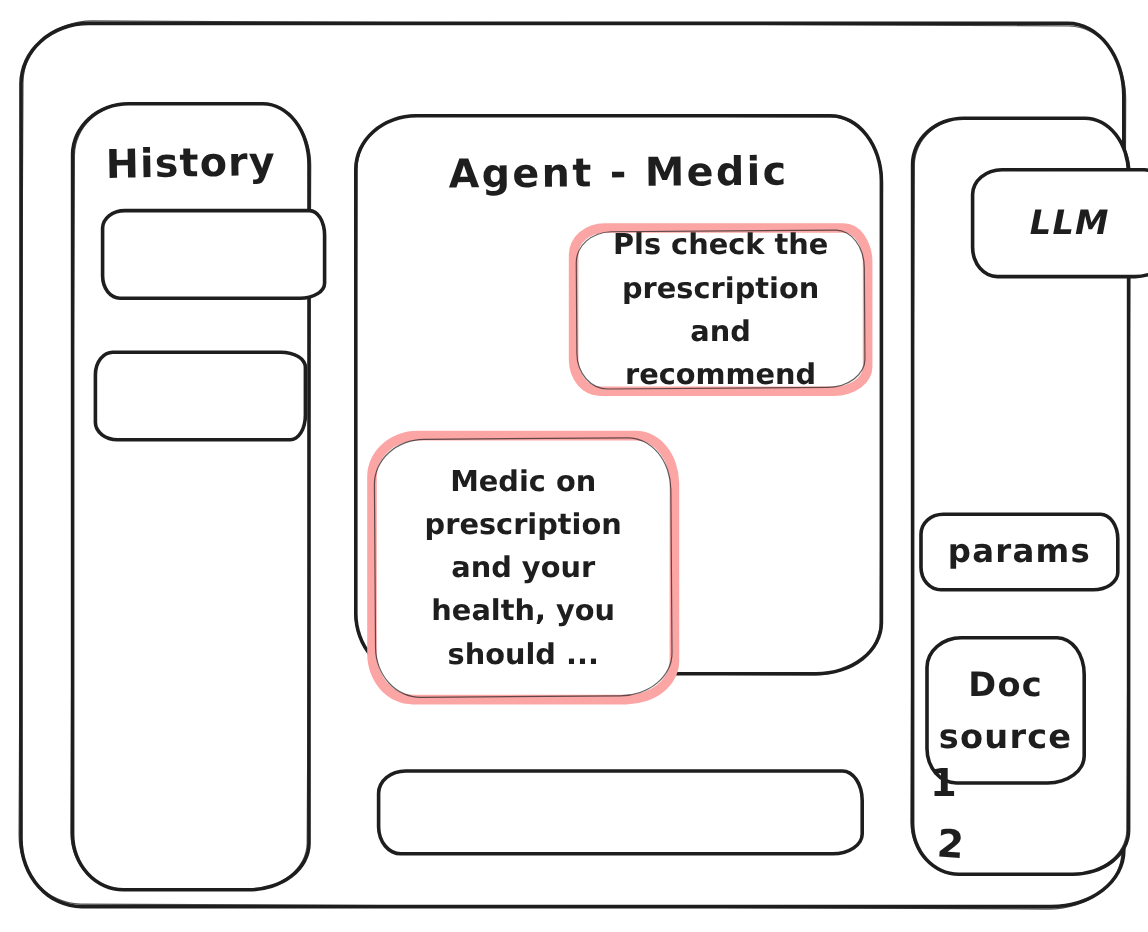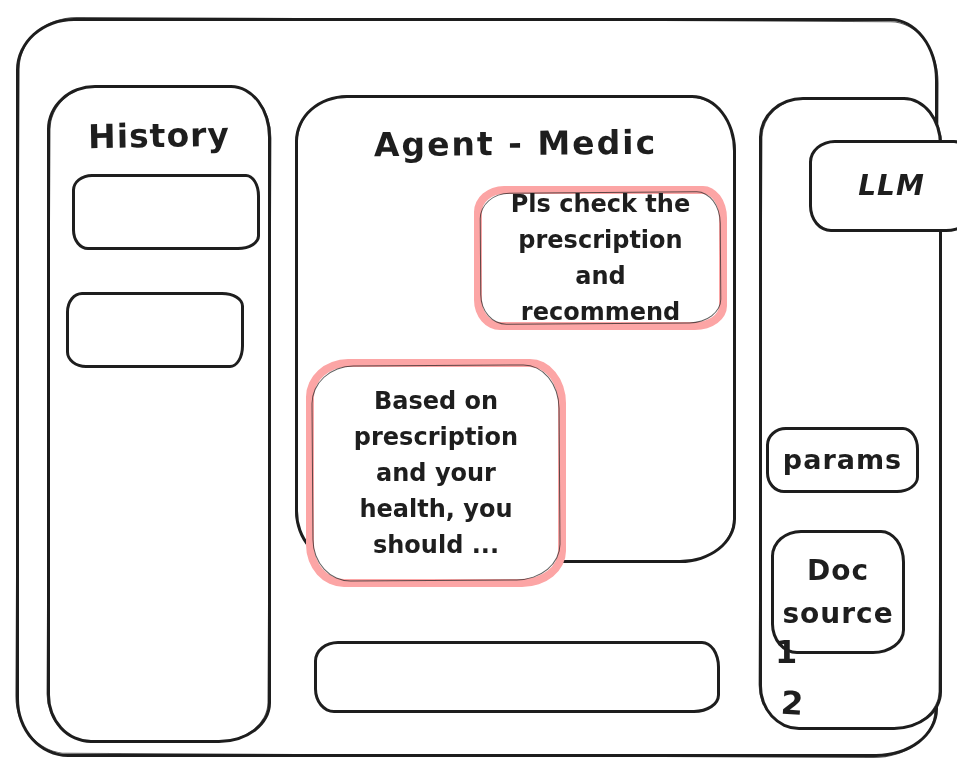--- a/index.html
+++ b/index.html
@@ -35,22 +35,22 @@
   
   .app-frame {
     left: 16px; top: 18px;
     width: 922px; height: 739px;
     border-width: 3.5px;
     border-radius: 58px 48px 62px 52px / 52px 62px 48px 58px;
   }
 
   
   .history-panel {
-    left: 28px; top: 64px;
-    width: 224px; height: 658px;
+    left: 40px; top: 64px;
+    width: 200px; height: 658px;
     border-radius: 48px 40px 52px 44px / 44px 52px 40px 48px;
   }
   .history-title {
     position: absolute;
     top: 28px; left: 0; right: 0;
     text-align: center;
     font-size: 33px;
     letter-spacing: 1px;
     transform: rotate(-1deg);
   }
@@ -159,21 +159,21 @@
     font-style: italic;
     margin-left: 35px;
   }
   .ocr-button {
     left: 12px; top: 152px;
     width: 166px; height: 93px;
     border-radius: 22px 28px 20px 26px / 26px 20px 28px 22px;
   }
   .params-button {
     left: 4px; top: 327px;
-    width: 153px; height: 66px;
+    width: 167px; height: 66px;
     border-radius: 20px 16px 22px 18px / 18px 22px 16px 20px;
     font-size: 27px;
   }
   .doc-source-button {
     left: 9px; top: 430px;
     width: 134px; height: 124px;
     border-radius: 30px 24px 32px 26px / 26px 32px 24px 30px;
     padding: 4px 14px;
   }
   .doc-source-item {
@@ -197,21 +197,21 @@
       <div class="history-item item-0"></div>
       <div class="history-item item-1"></div>
     </div>
 
     <div class="sketch chat-panel">
       <div class="chat-title">Agent - Medic</div>
       <div class="bubble user-bubble">
         <span>Pls check the prescription and recommend</span>
       </div>
       <div class="bubble agent-bubble">
-        <span>Based on prescription and your health, you should ...</span>
+        <span>Medic on prescription and your health, you should ...</span>
       </div>
       <div class="message-input"></div>
     </div>
 
     <div class="sketch tools-panel">
       <div class="tool-button llm-button">LLM</div>
       <div class="tool-button params-button">params</div>
       <div class="tool-button doc-source-button">Doc source</div>
       <div class="doc-source-item item-0">1</div>
       <div class="doc-source-item item-1">2</div>

